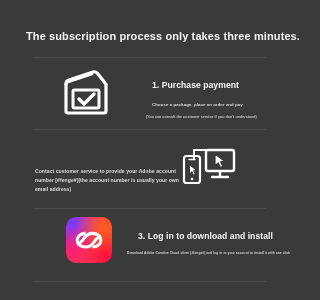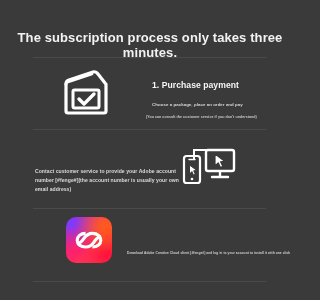--- a/index.html
+++ b/index.html
@@ -22,22 +22,22 @@
     background: #3a3a3a;
     box-sizing: border-box;
   }
 
   
   .headline {
     position: absolute;
     left: 0;
     top: 30px;
     width: 300px;
-    text-align: center;
-    font-size: 13px;
+    text-align: right;
+    font-size: 11px;
     font-weight: bold;
     letter-spacing: 0.1px;
     color: #f2f2f2;
   }
 
   
   .divider {
     position: absolute;
     left: 33px;
     width: 233px;
@@ -207,17 +207,18 @@
                    C30.1 22.0 31.7 19.6 35.0 19.6"></path>
           <path d="M26.4 30
                    C31.6 30 34.8 26.9 34.8 23.2
                    C34.8 19.5 31.6 16.4 26.4 16.4
                    C22.0 16.4 19.7 18.8 17.8 21.6
                    C15.9 24.4 14.3 26.8 11.0 26.8"></path>
         </g>
       </svg>
     </div>
 
+    <div class="step-title s3-title">3. Log in to download and install</div>
 
     <div class="step-note s3-note">Download Adobe Creative Cloud client [#fenge#] and log in to your account to install it with one click</div>
   </div>
 
 </div>
 
 </body></html>

